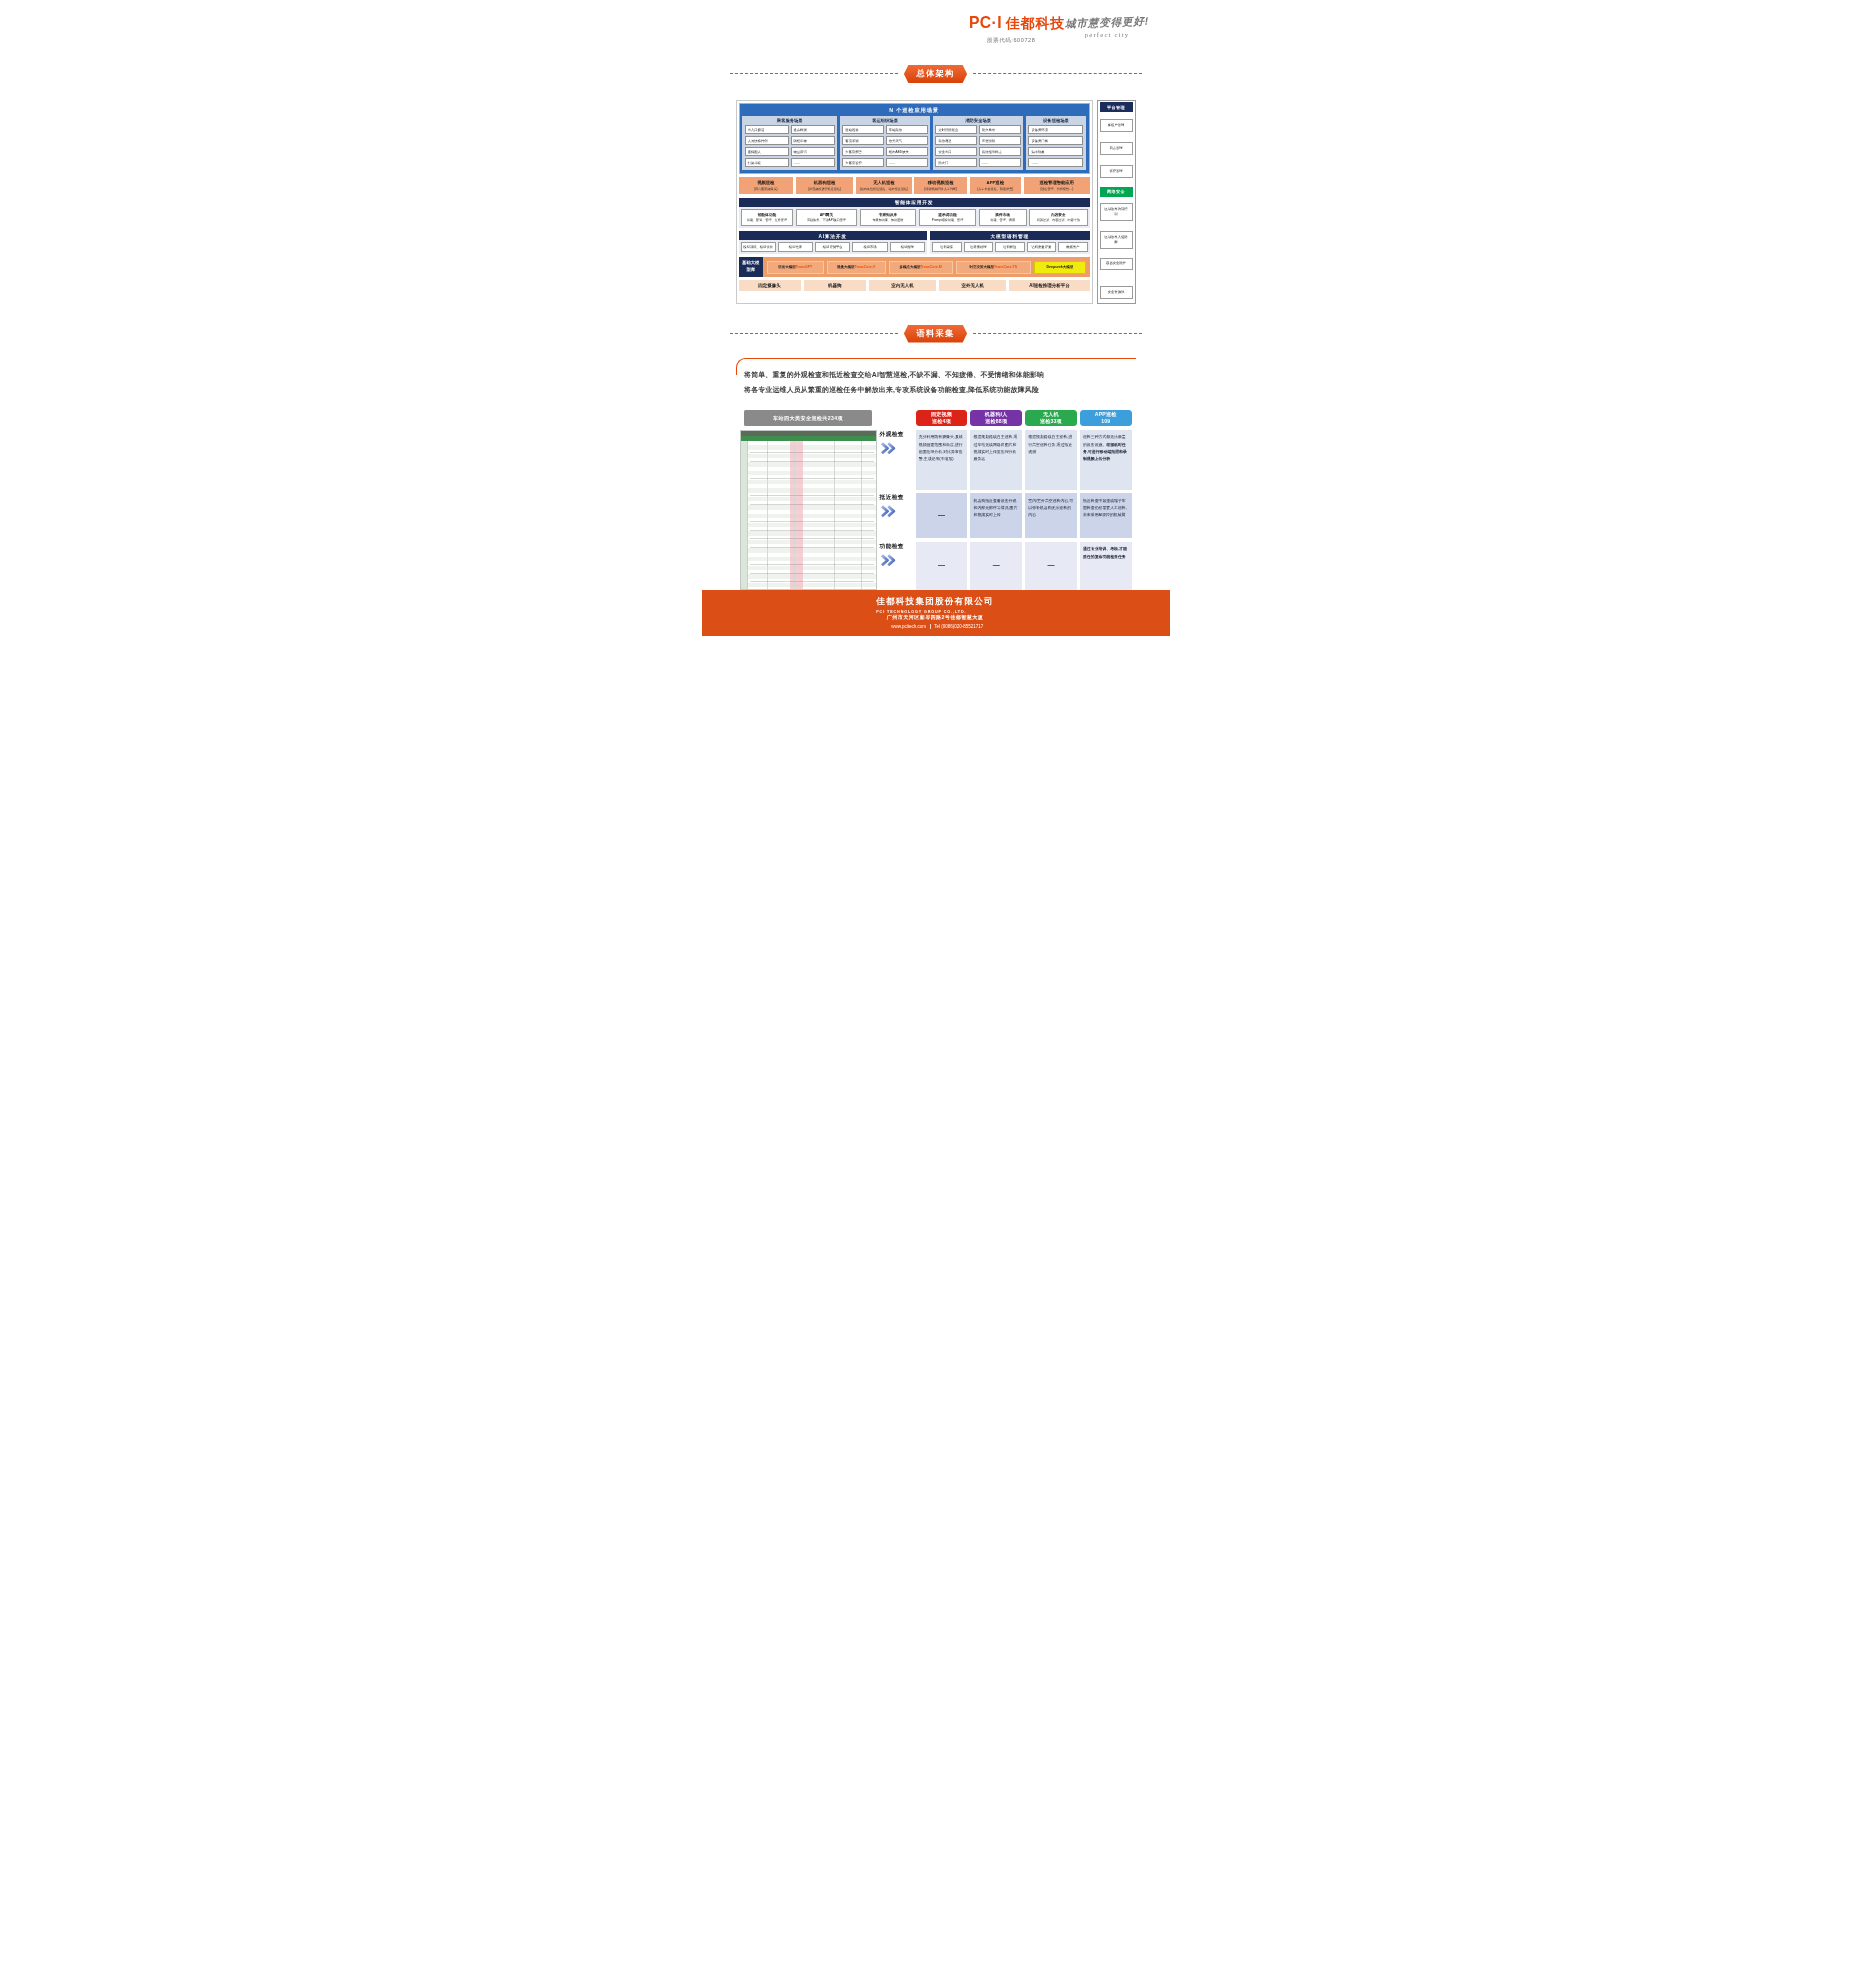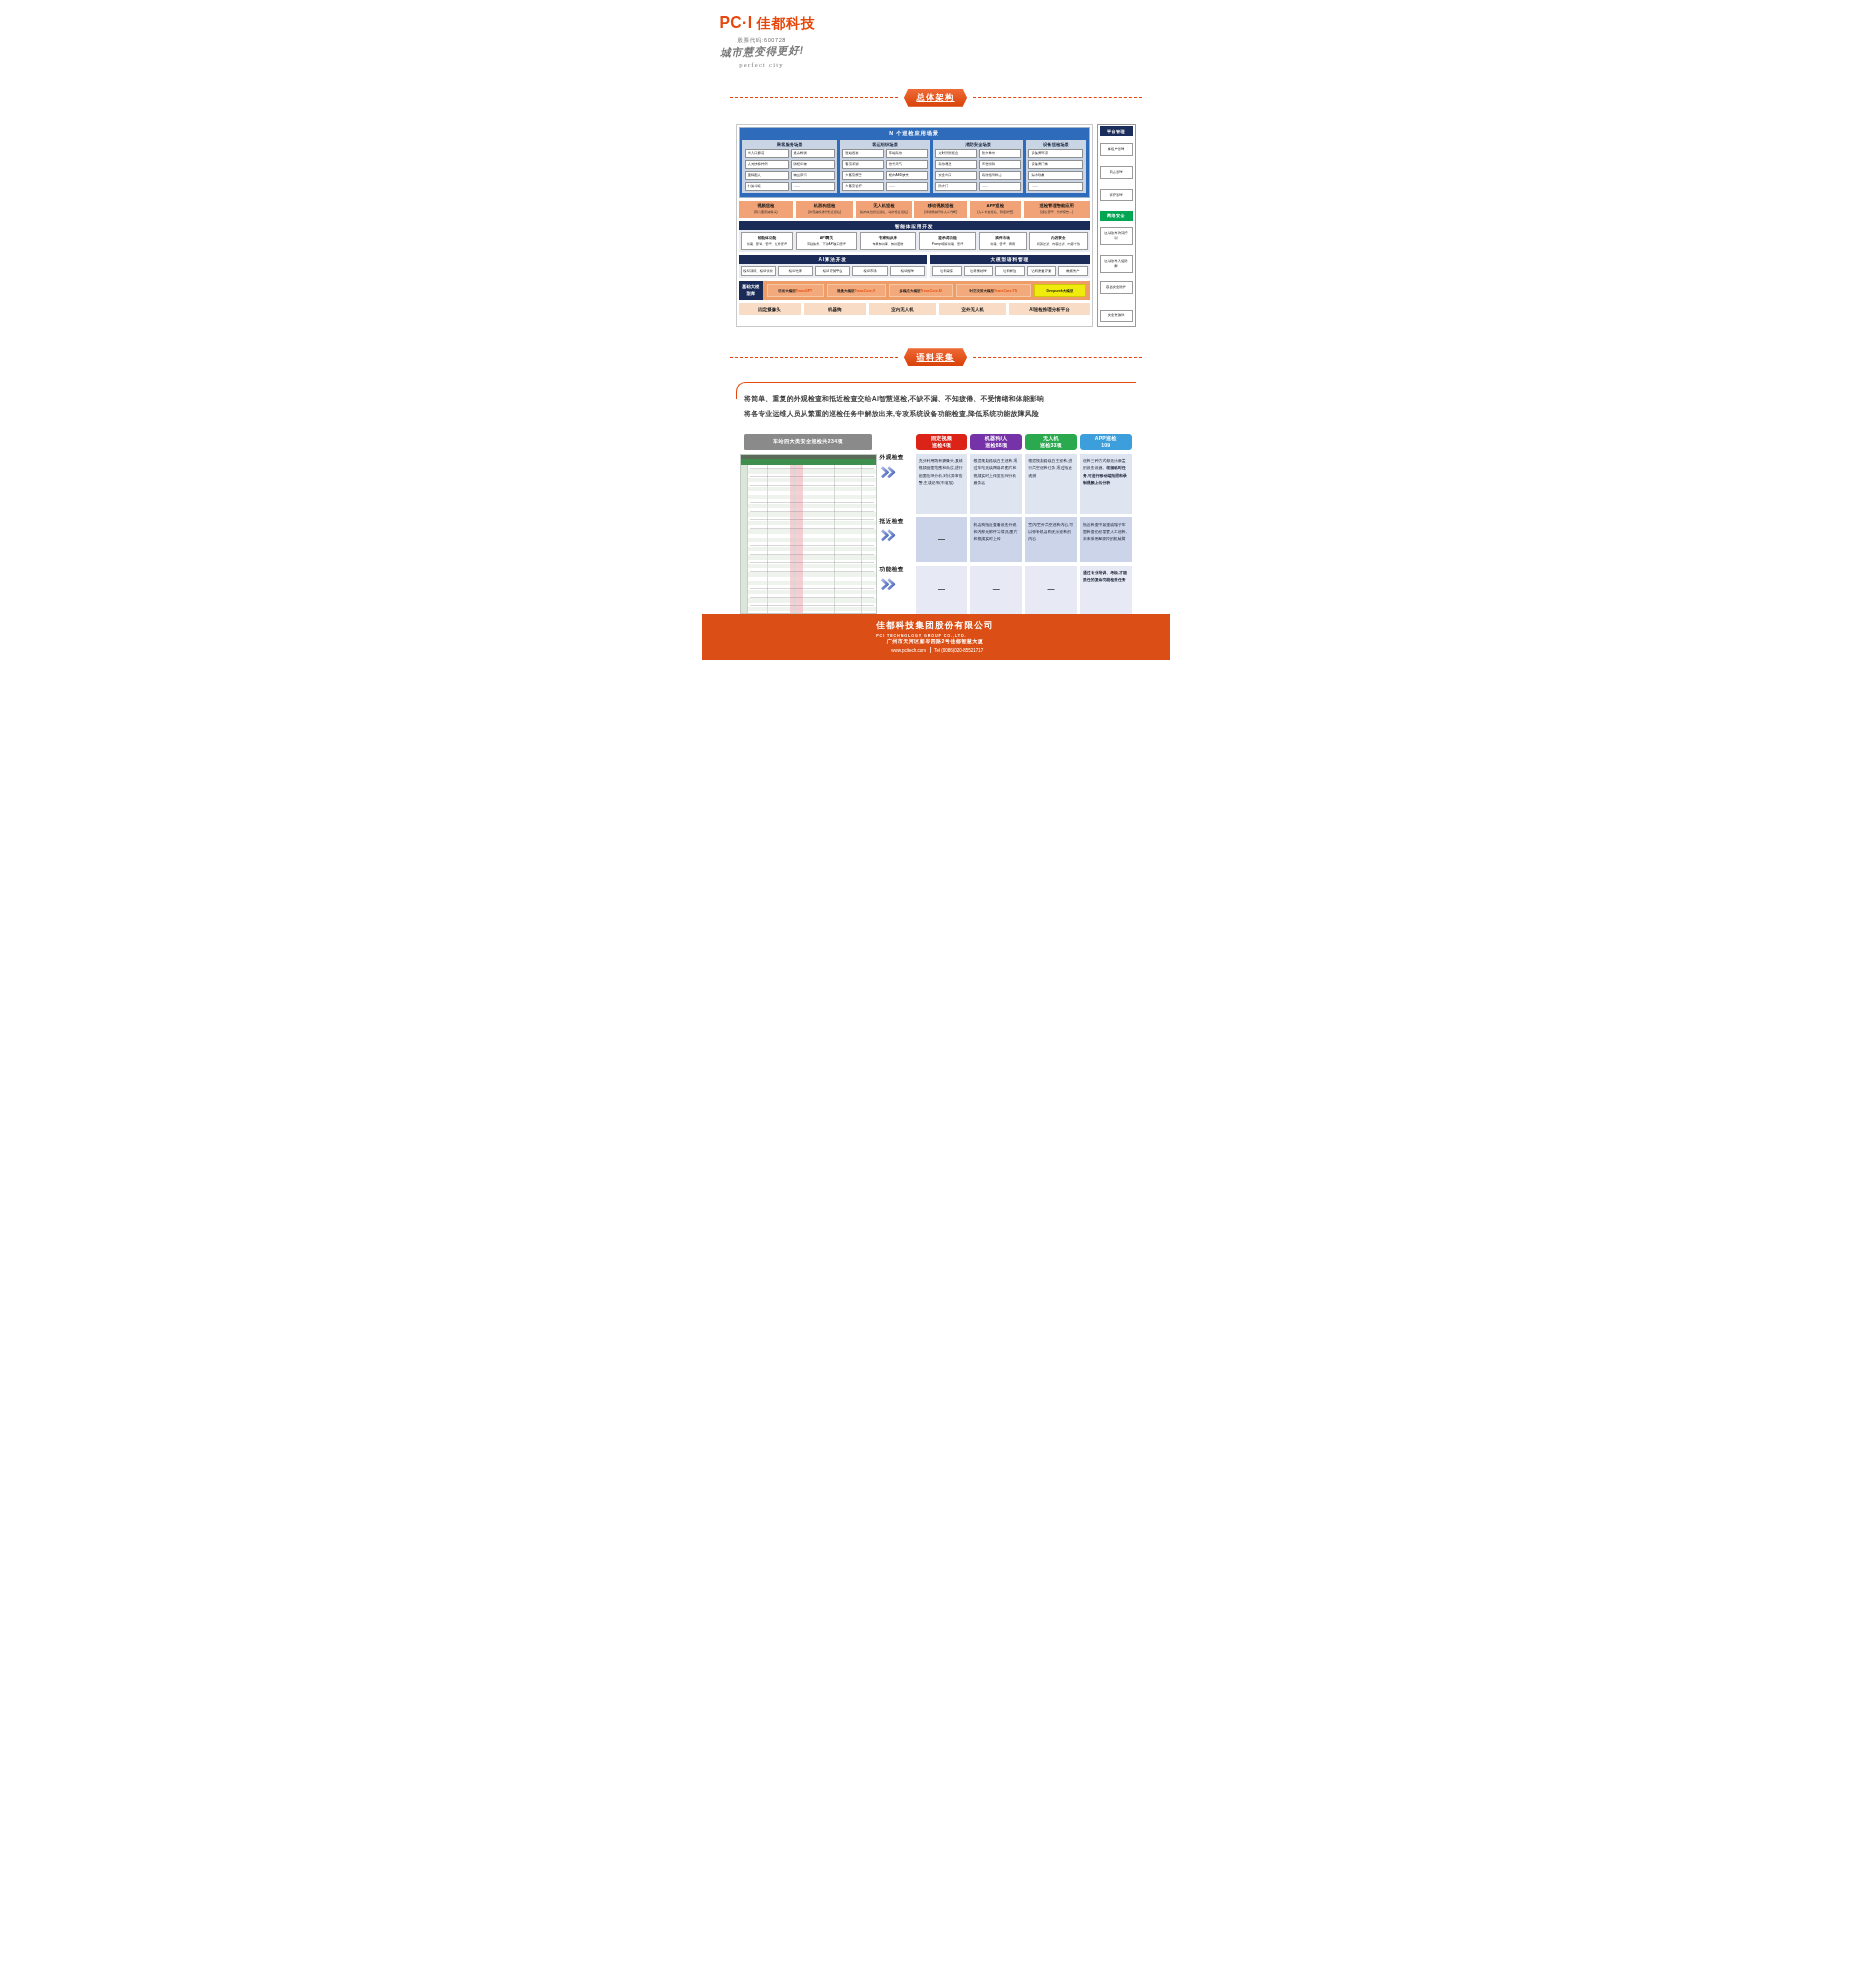--- a/index.html
+++ b/index.html
@@ -1,34 +1,34 @@
 <!DOCTYPE html>
 <html style="font-size:6.3px"><head>
 <meta charset="utf-8">
 <style>
   * { box-sizing: border-box; }
   body { margin:0; background:#ffffff; font-family:"Liberation Sans","DejaVu Sans",sans-serif; }
   .page { width:468px; min-height:635px; margin:0 auto; background:#fff; display:flex; flex-direction:column; }
 
   
-  .hdr { display:flex; justify-content:flex-end; align-items:flex-start; padding:14px 20.4px 0 18px;flex-direction:column; }
+  .hdr { display:flex; justify-content:flex-end; align-items:flex-start; padding:14px 20.4px 0 18px; }
   .logo-line { display:flex; align-items:baseline; gap:3.9px; color:#E8470B; }
   .logo-pci { font-size:15.7px; font-weight:800; letter-spacing:0.4px; }
   .logo-cn { font-size:14px; font-weight:800; letter-spacing:0.8px; }
   .stock { color:#6e6e6e; font-size:5.5px; margin:3.9px 0 0 18px; letter-spacing:0.6px; }
   .slogan { text-align:center; color:#787878; margin-top:1.6px; }
   .slogan-cn { font-size:10.6px; font-style:italic; font-weight:bold; letter-spacing:0.8px; transform:rotate(-2deg); }
   .slogan-en { font-family:"Liberation Serif",serif; font-size:6.7px; letter-spacing:1.2px; margin-top:1.2px; color:#7d7d7d; }
 
   
   .badge-row { display:flex; align-items:center; margin:21px 28px 0; }
   .badge-row .dash { flex:1; border-top:1.2px dashed #E8470B; }
   .badge { margin:0 5.5px; background:linear-gradient(180deg,#ef6a36,#d84208); color:#fff; font-size:8.3px;
            font-weight:bold; letter-spacing:1.2px; padding:3.5px 12.6px;
-           clip-path:polygon(7% 0,93% 0,100% 50%,93% 100%,7% 100%,0 50%);text-decoration:underline; }
+           clip-path:polygon(7% 0,93% 0,100% 50%,93% 100%,7% 100%,0 50%); }
 
   
   .arch { display:flex; margin:17.3px 34px 0; gap:3.9px; align-items:stretch; }
   .arch-main { flex:1; border:0.4px solid #c9c9c9; background:#fff; padding:2px; }
   .blue-panel { background:#2E6BBA; border:0.4px solid #9fb4cd; padding:1.2px 2.8px 3.1px; }
   .arch-title { color:#fff; text-align:center; font-size:5.3px; font-weight:bold; letter-spacing:0.8px; padding:1.2px 0 2.4px; }
   .scen-row { display:flex; gap:2.8px; }
   .scen { background:#c9d5e5; padding:2px 2.4px 2.4px; }
   .scen-title { text-align:center; font-weight:bold; font-size:4.3px; color:#15253f; margin-bottom:2px; }
   .scen-grid { display:grid; gap:1.6px; }

